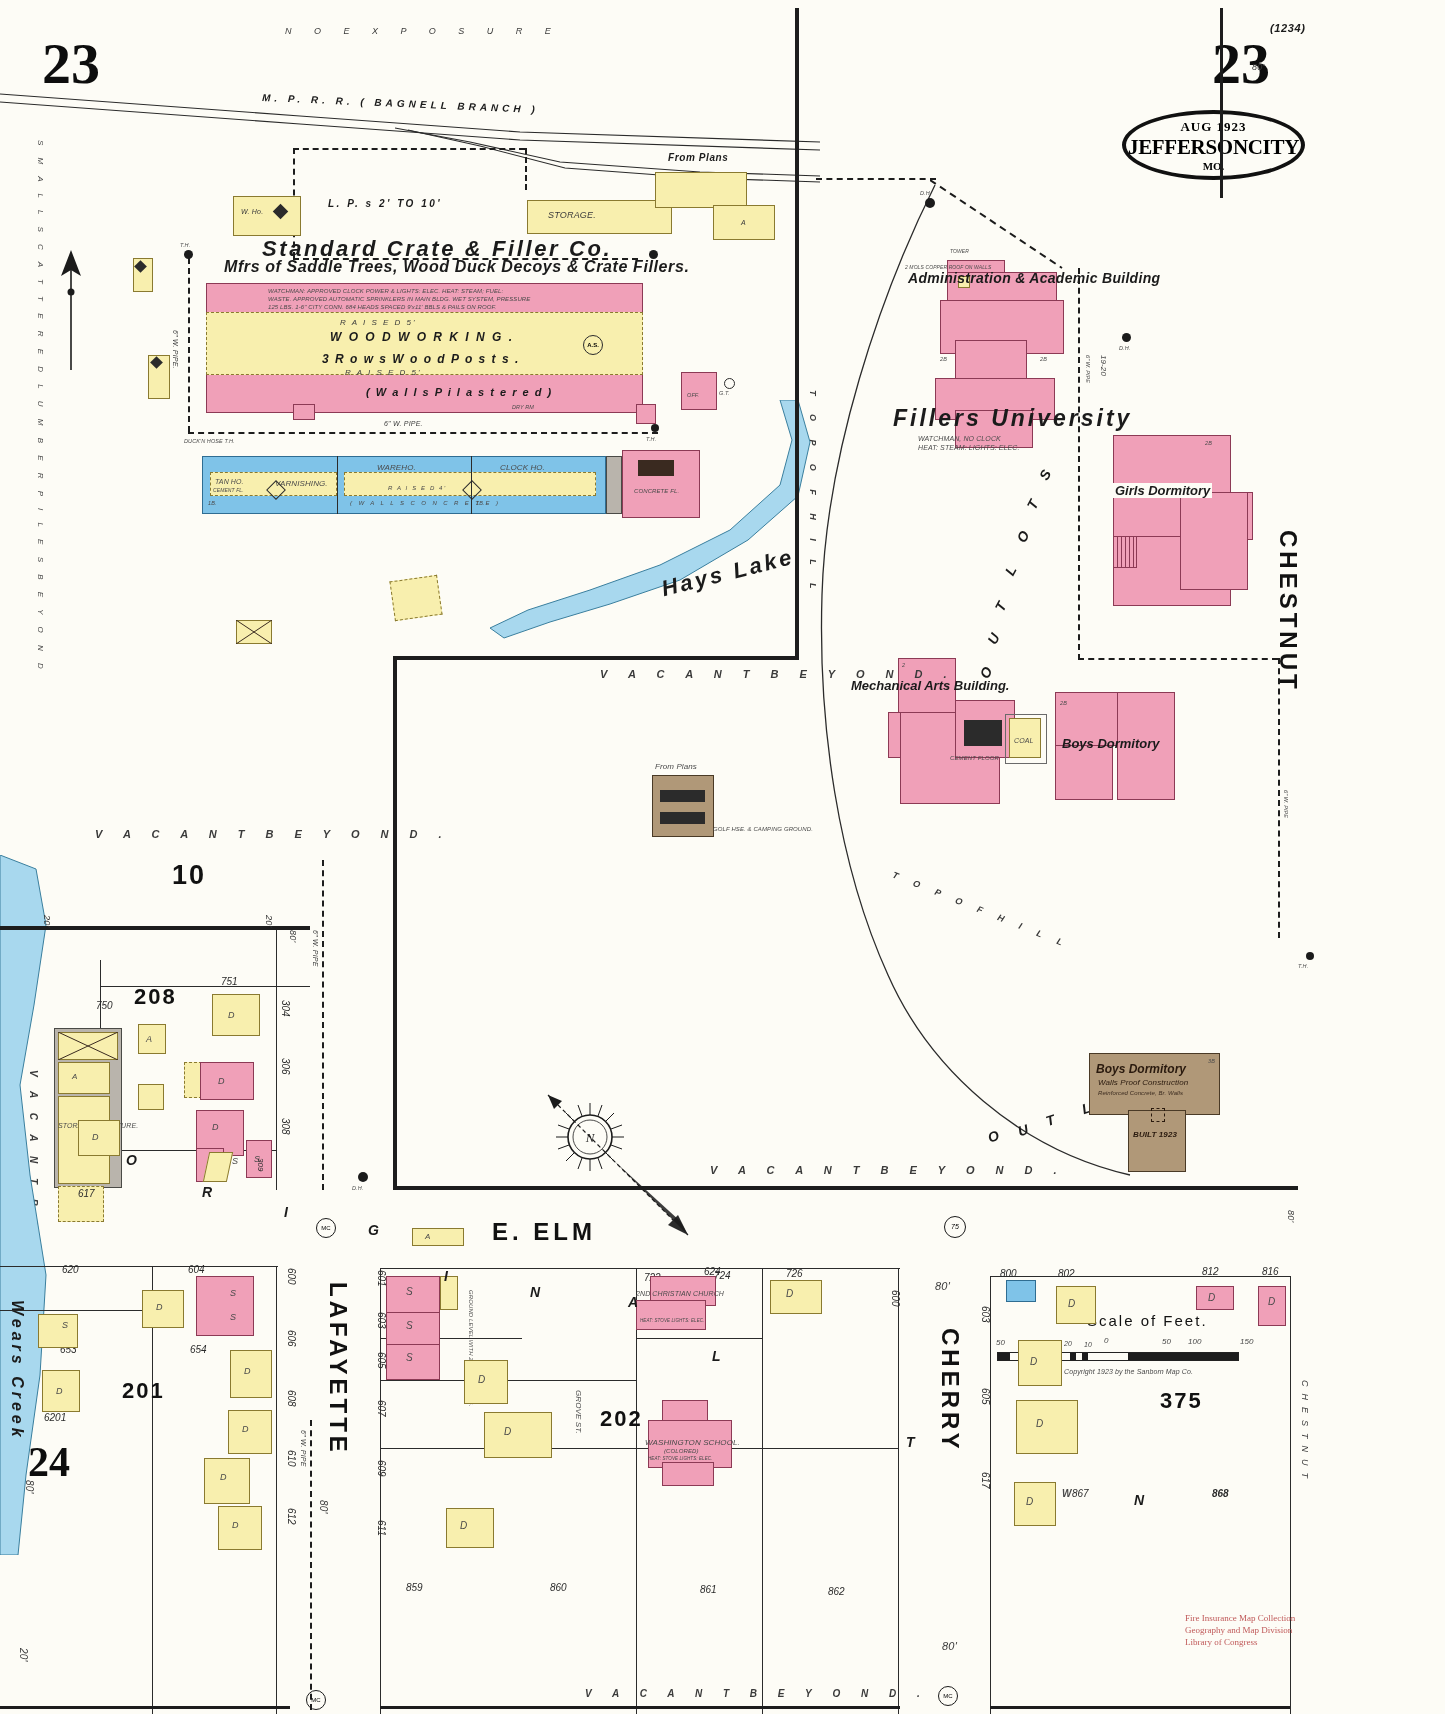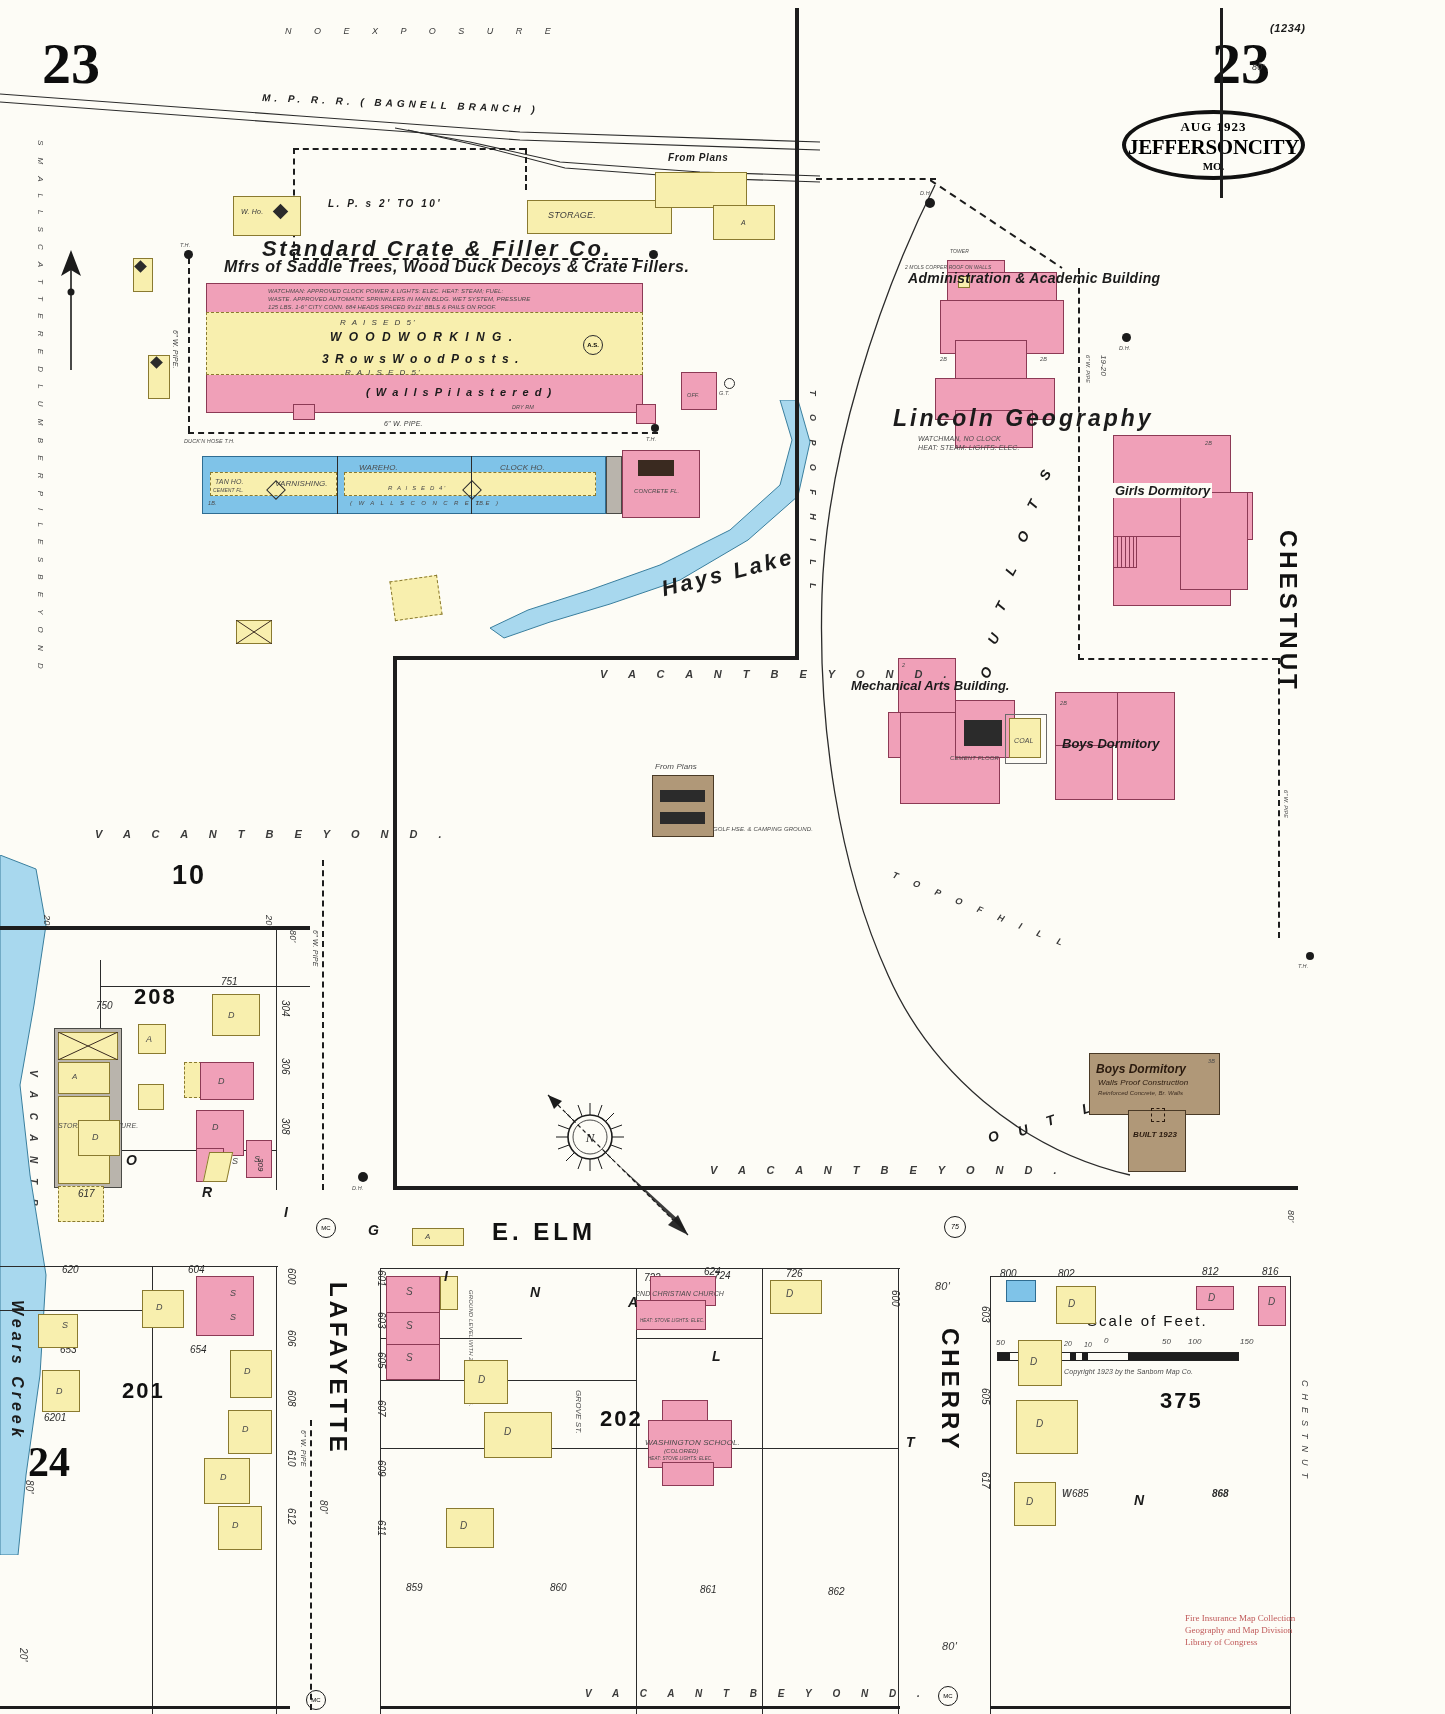--- a/index.html
+++ b/index.html
@@ -148,21 +148,21 @@
   </svg>
 
   <div class="bldg blue" style="left:202px;top:456px;width:404px;height:58px;"></div>
   <div class="bldg yellow" style="left:210px;top:472px;width:127px;height:24px;border-style:dashed;"></div>
   <div class="bldg yellow" style="left:344px;top:472px;width:252px;height:24px;border-style:dashed;"></div>
   <div class="vline" style="left:337px;top:456px;height:58px;"></div>
   <div class="vline" style="left:471px;top:456px;height:58px;"></div>
   <div class="lbl lbl-tiny" style="left:215px;top:478px;font-size:7px;">TAN HO.</div>
   <div class="lbl lbl-tiny" style="left:213px;top:487px;font-size:5px;">CEMENT FL.</div>
   <div class="lbl lbl-tiny" style="left:275px;top:479px;font-size:8px;">VARNISHING.</div>
-  <div class="lbl lbl-tiny" style="left:359px;top:463px;font-size:8px;">WAREHO.</div>
+  <div class="lbl lbl-tiny" style="left:377px;top:463px;font-size:8px;">WAREHO.</div>
   <div class="lbl lbl-tiny" style="left:500px;top:463px;font-size:8px;">CLOCK HO.</div>
   <div class="lbl lbl-tiny" style="left:388px;top:485px;font-size:6px;letter-spacing:1.6px;">R A I S E D  4'</div>
   <div class="lbl lbl-tiny" style="left:350px;top:500px;font-size:6px;letter-spacing:2.4px;">( W A L L S    C O N C R E T E )</div>
   <div class="lbl lbl-tiny" style="left:208px;top:500px;">1B.</div>
   <div class="lbl lbl-tiny" style="left:476px;top:500px;">1B.</div>
   <div class="abs" style="left:269px;top:483px;width:12px;height:12px;border:1.3px solid #2b2b2b;transform:rotate(45deg);"></div>
   <div class="abs" style="left:465px;top:483px;width:12px;height:12px;border:1.3px solid #2b2b2b;transform:rotate(45deg);"></div>
 
   <div class="bldg gray" style="left:606px;top:456px;width:16px;height:58px;"></div>
   <div class="bldg pink" style="left:622px;top:450px;width:78px;height:68px;"></div>
@@ -209,21 +209,21 @@
   <div class="bldg pink" style="left:955px;top:340px;width:72px;height:50px;"></div>
   <div class="bldg pink" style="left:935px;top:378px;width:120px;height:42px;"></div>
   <div class="bldg pink" style="left:955px;top:410px;width:78px;height:38px;"></div>
   <div class="bldg yellow" style="left:958px;top:276px;width:12px;height:12px;"></div>
   <div class="lbl lbl-tiny" style="left:950px;top:248px;font-size:5px;">TOWER</div>
   <div class="lbl lbl-tiny" style="left:905px;top:264px;font-size:5px;">2 MOLS COPPER ROOF ON WALLS</div>
   <div class="lbl lbl-tiny" style="left:940px;top:356px;">2B</div>
   <div class="lbl lbl-tiny" style="left:1040px;top:356px;">2B</div>
   <div class="lbl" style="left:908px;top:270px;font-size:14px;font-weight:bold;letter-spacing:.3px;">Administration &amp; Academic Building</div>
 
-  <div class="lbl" style="left:893px;top:405px;font-size:23px;font-weight:bold;letter-spacing:3px;">Lincoln Geography</div>
+  <div class="lbl" style="left:893px;top:405px;font-size:23px;font-weight:bold;letter-spacing:3px;">Fillers University</div>
   <div class="lbl lbl-tiny" style="left:918px;top:435px;font-size:7px;">WATCHMAN, NO CLOCK</div>
   <div class="lbl lbl-tiny" style="left:918px;top:444px;font-size:7px;">HEAT: STEAM: LIGHTS: ELEC.</div>
 
   <div class="abs" style="left:1122px;top:333px;width:9px;height:9px;border-radius:50%;background:#1b1b1b;"></div>
   <div class="lbl lbl-tiny" style="left:1119px;top:345px;">D.H.</div>
 
   <div class="lbl lbl-med" style="left:1040px;top:466px;transform:rotate(-62deg);">S</div>
   <div class="lbl lbl-med" style="left:1028px;top:496px;transform:rotate(-62deg);">T</div>
   <div class="lbl lbl-med" style="left:1017px;top:528px;transform:rotate(-62deg);">O</div>
   <div class="lbl lbl-med" style="left:1006px;top:562px;transform:rotate(-62deg);">L</div>
@@ -539,21 +539,21 @@
   <div class="vline" style="left:990px;top:1276px;height:438px;"></div>
   <div class="vline" style="left:1290px;top:1276px;height:438px;"></div>
   <div class="blocknum" style="left:1160px;top:1388px;font-size:22px;">375</div>
   <div class="lotnum" style="left:1000px;top:1268px;">800</div>
   <div class="lotnum" style="left:1058px;top:1268px;">802</div>
   <div class="lotnum" style="left:1202px;top:1266px;">812</div>
   <div class="lotnum" style="left:1262px;top:1266px;">816</div>
   <div class="lotnum" style="left:980px;top:1306px;writing-mode:vertical-rl;">603</div>
   <div class="lotnum" style="left:980px;top:1388px;writing-mode:vertical-rl;">605</div>
   <div class="lotnum" style="left:980px;top:1472px;writing-mode:vertical-rl;" able="false">617</div>
-  <div class="lotnum" style="left:1072px;top:1488px;">685</div>
+  <div class="lotnum" style="left:1072px;top:1488px;">867</div>
   <div class="lotnum" style="left:1212px;top:1488px;font-weight:bold;">868</div>
   <div class="lbl lbl-tiny" style="left:1062px;top:1488px;font-size:10px;font-weight:bold;">W</div>
 
   <div class="bldg blue" style="left:1006px;top:1280px;width:30px;height:22px;"></div>
   <div class="bldg yellow" style="left:1056px;top:1286px;width:40px;height:38px;"></div>
   <div class="lbl lbl-tiny" style="left:1068px;top:1298px;font-size:10px;">D</div>
   <div class="bldg pink" style="left:1196px;top:1286px;width:38px;height:24px;"></div>
   <div class="lbl lbl-tiny" style="left:1208px;top:1292px;font-size:10px;">D</div>
   <div class="bldg pink" style="left:1258px;top:1286px;width:28px;height:40px;"></div>
   <div class="lbl lbl-tiny" style="left:1268px;top:1296px;font-size:10px;">D</div>

